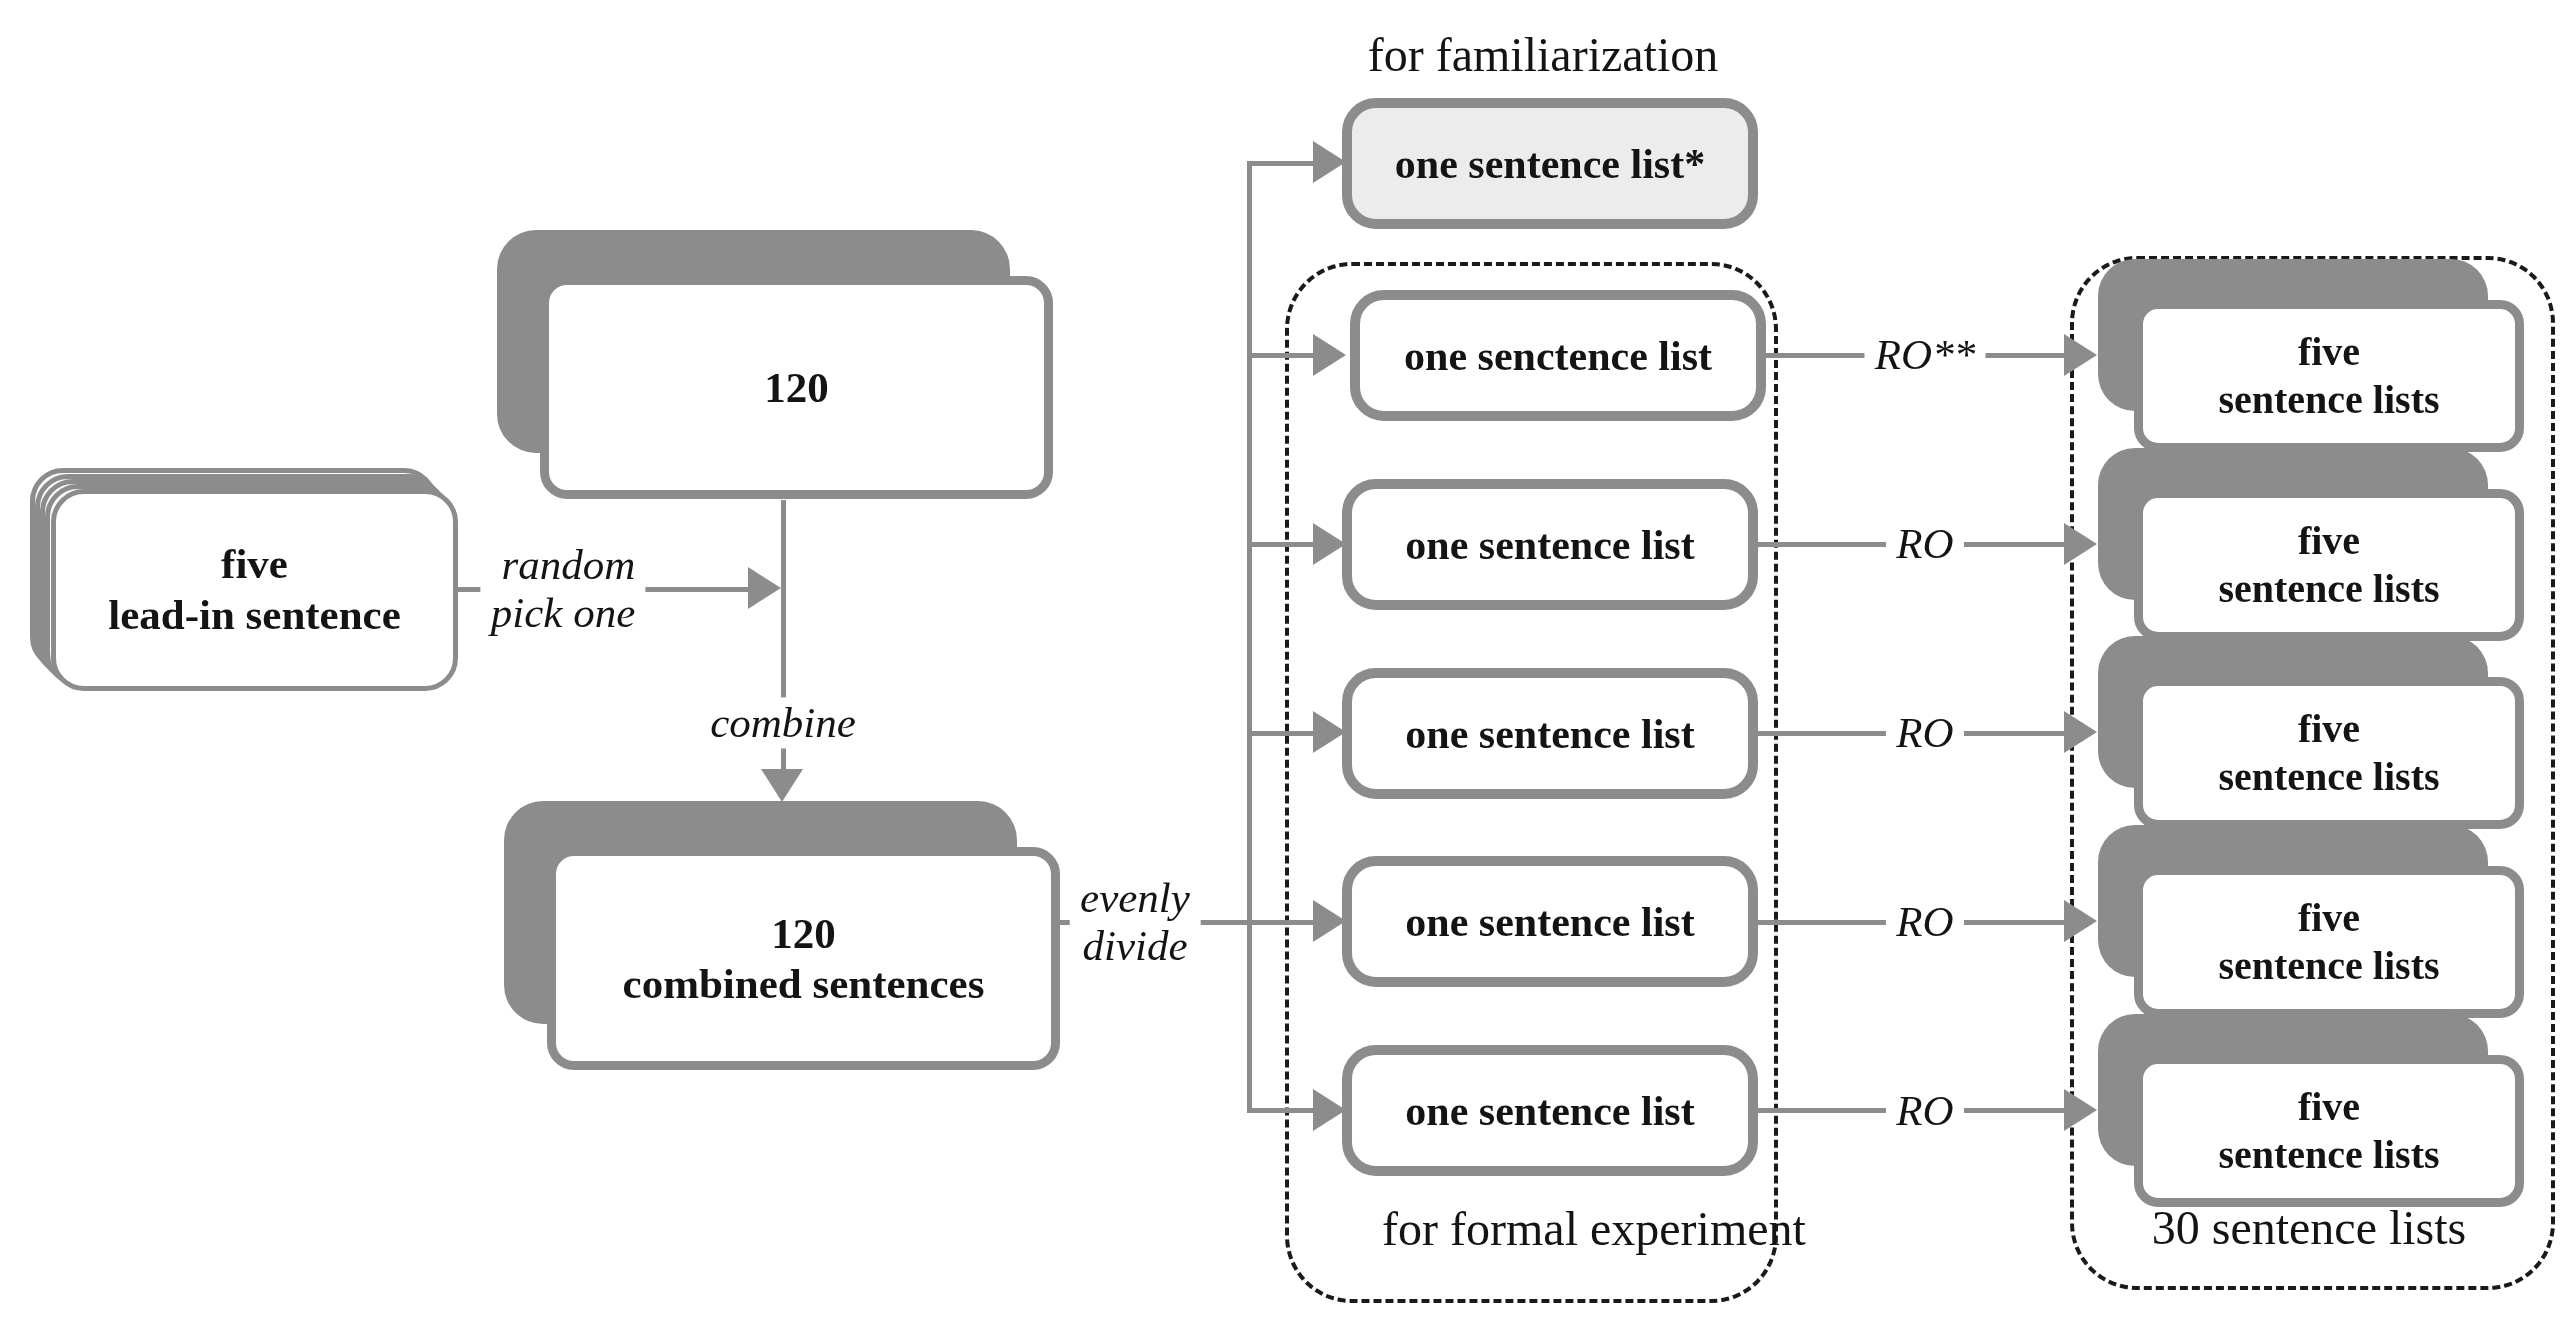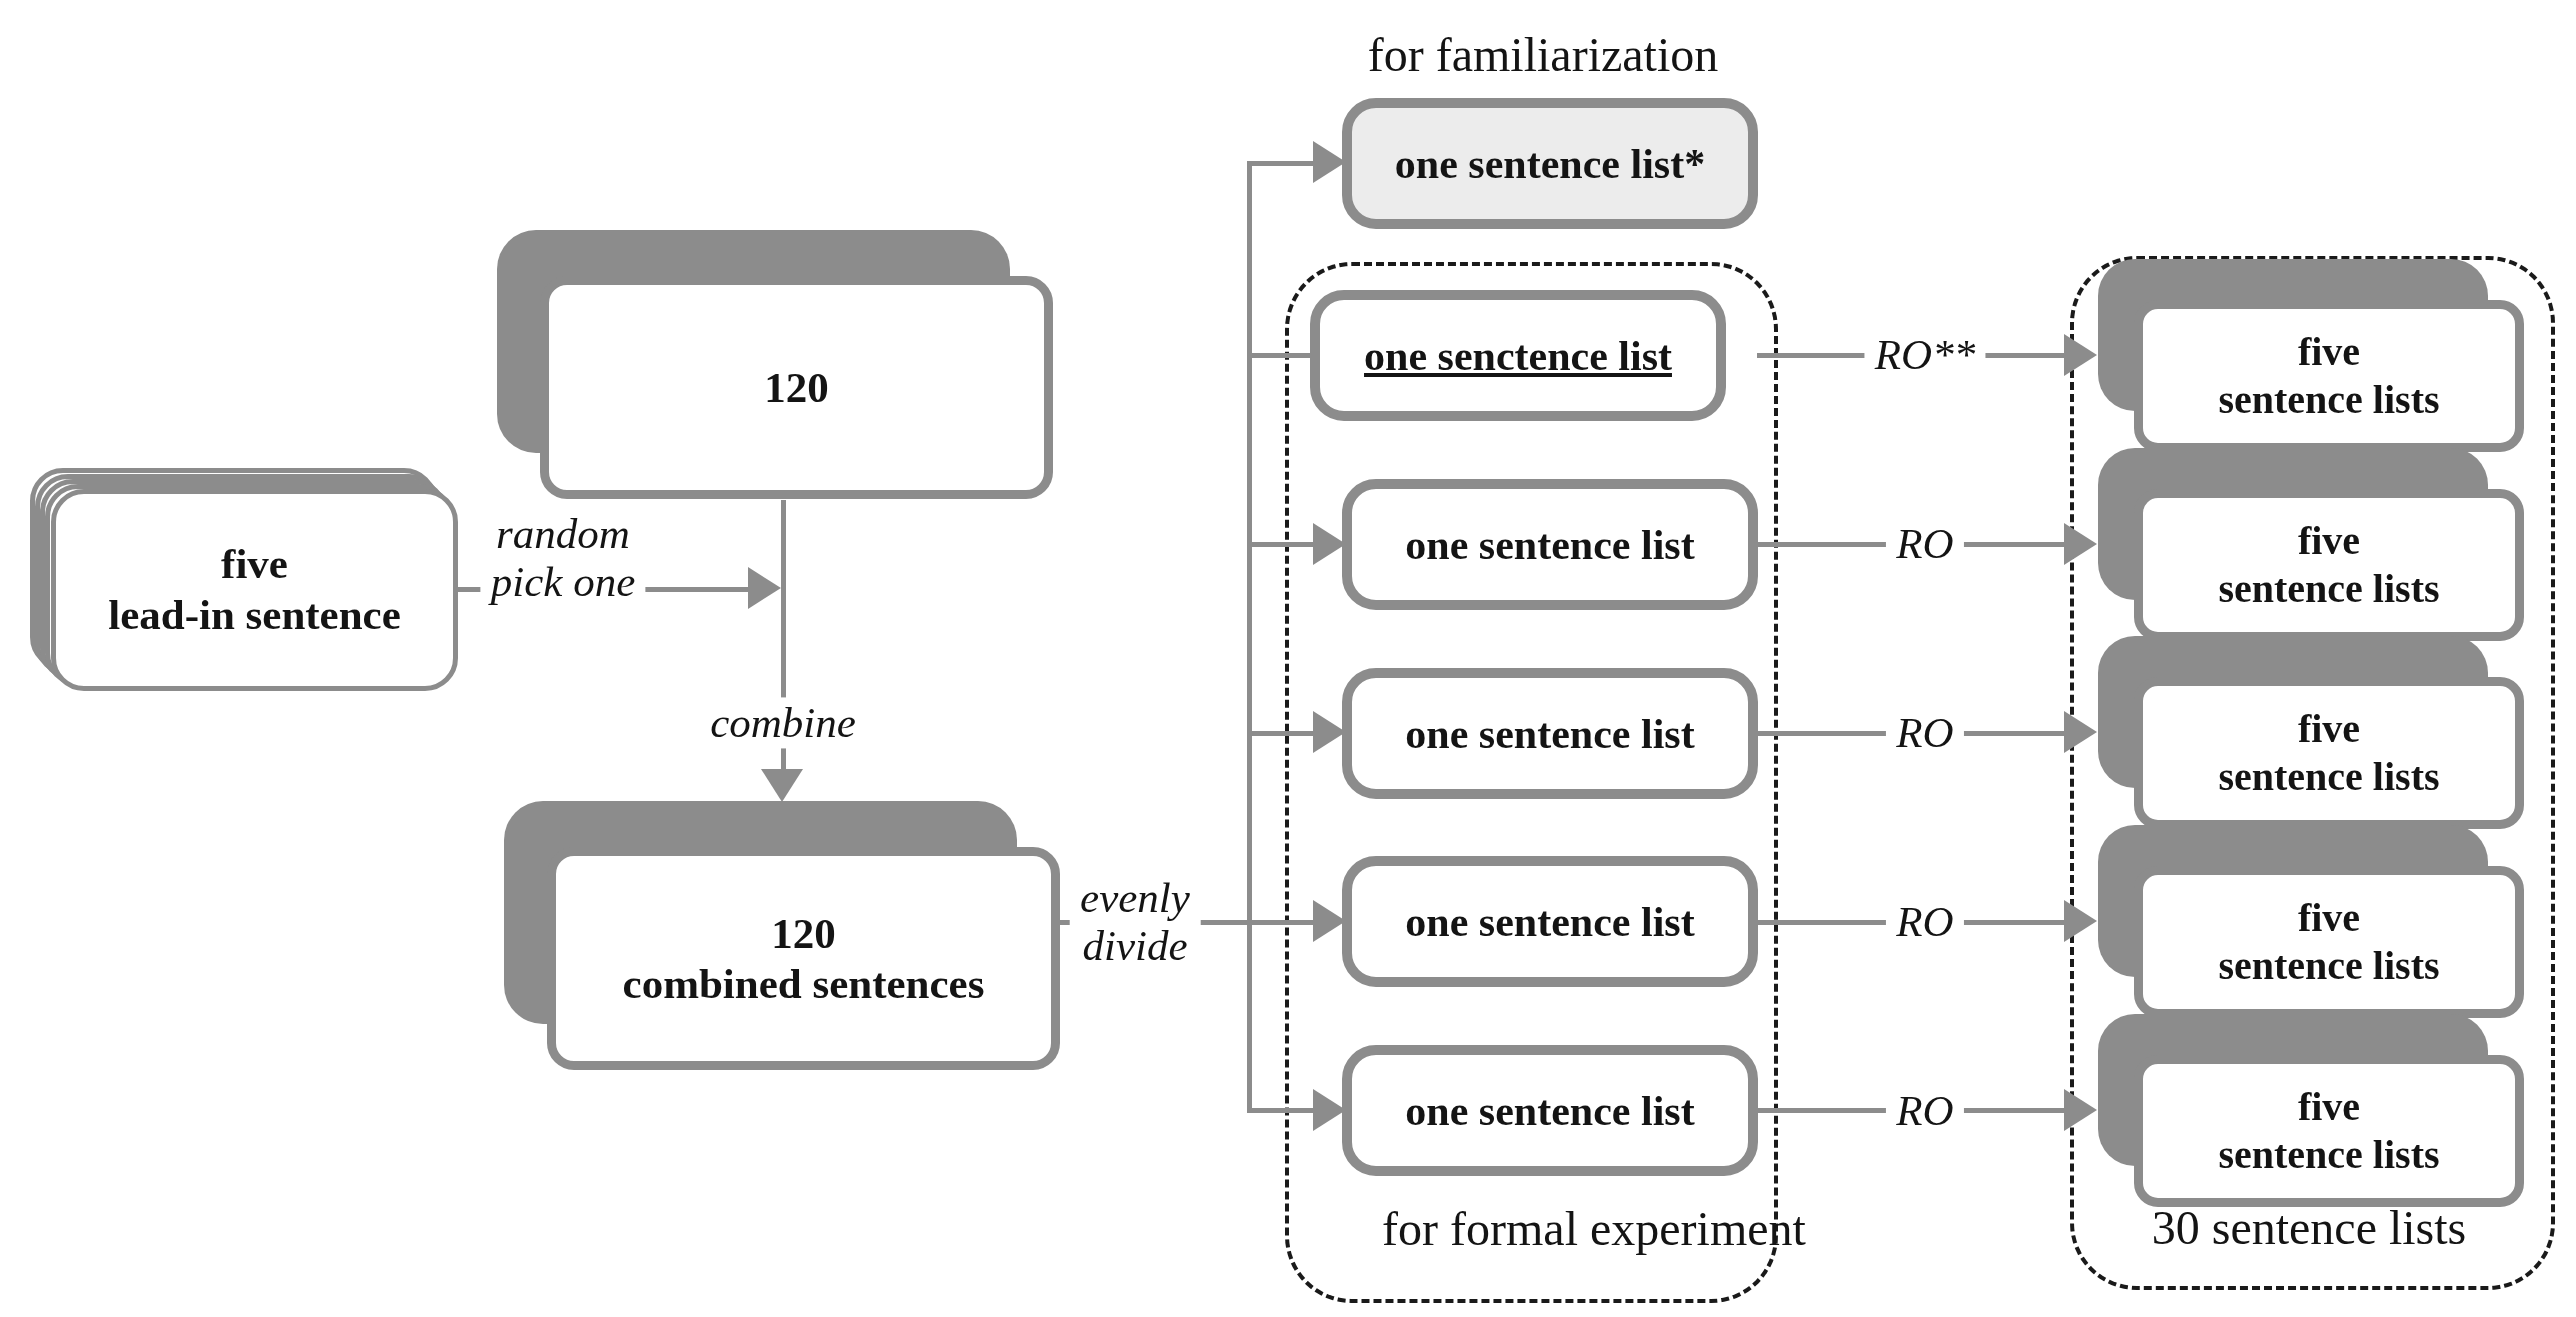--- a/index.html
+++ b/index.html
@@ -127,21 +127,21 @@
     <div class="front">
       <span class="tl">120</span>
       <span class="tl">combined sentences</span>
     </div>
   </div>
 
   <div class="simplebox fam" style="left:1342px;top:98px;">
     <span>one sentence list*</span>
   </div>
 
-  <div class="simplebox" style="left:1310px;top:290px;text-decoration:underline;">
+  <div class="simplebox" style="left:1350px;top:290px;">
     <span>one senctence list</span>
   </div>
   <div class="simplebox" style="left:1342px;top:479px;">
     <span>one sentence list</span>
   </div>
   <div class="simplebox" style="left:1342px;top:668px;">
     <span>one sentence list</span>
   </div>
   <div class="simplebox" style="left:1342px;top:856px;">
     <span>one sentence list</span>
@@ -179,21 +179,21 @@
     </div>
   </div>
   <div class="composite small" style="left:2098px;top:1014px;width:426px;height:193px;">
     <div class="back"></div>
     <div class="front">
       <span class="tl">five</span>
       <span class="tl">sentence lists</span>
     </div>
   </div>
 
-  <div class="linelabel" style="left:563px;top:558px;">
+  <div class="linelabel" style="left:563px;top:589px;text-align:right;">
     <span class="tl">random</span>
     <span class="tl">pick one</span>
   </div>
   <div class="linelabel" style="left:783px;top:723px;">
     <span>combine</span>
   </div>
   <div class="linelabel" style="left:1135px;top:922px;">
     <span class="tl">evenly</span>
     <span class="tl">divide</span>
   </div>

